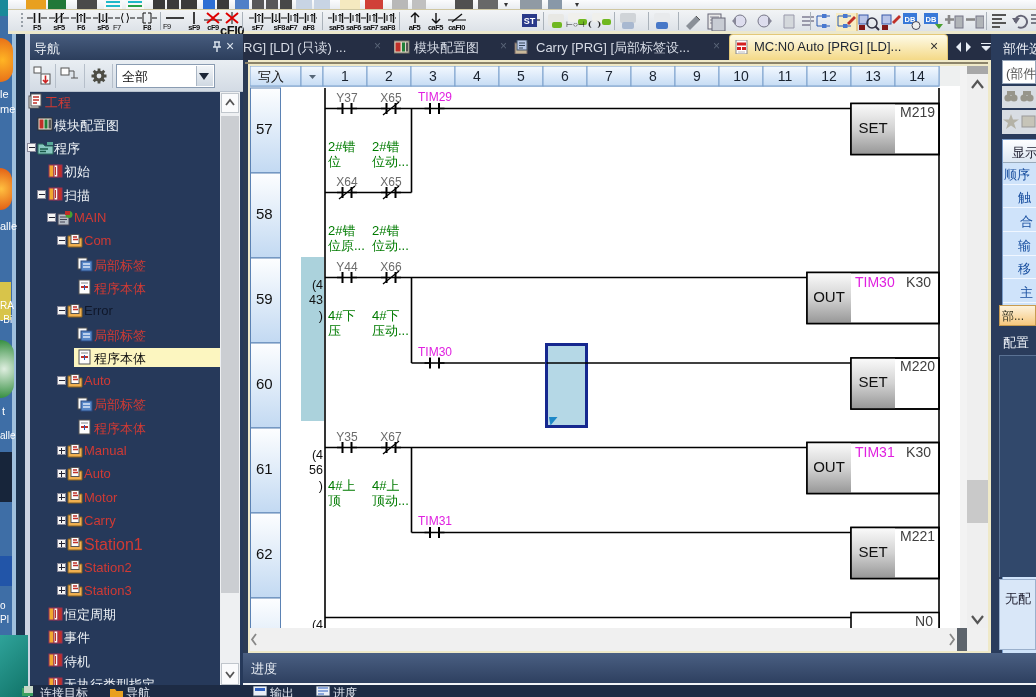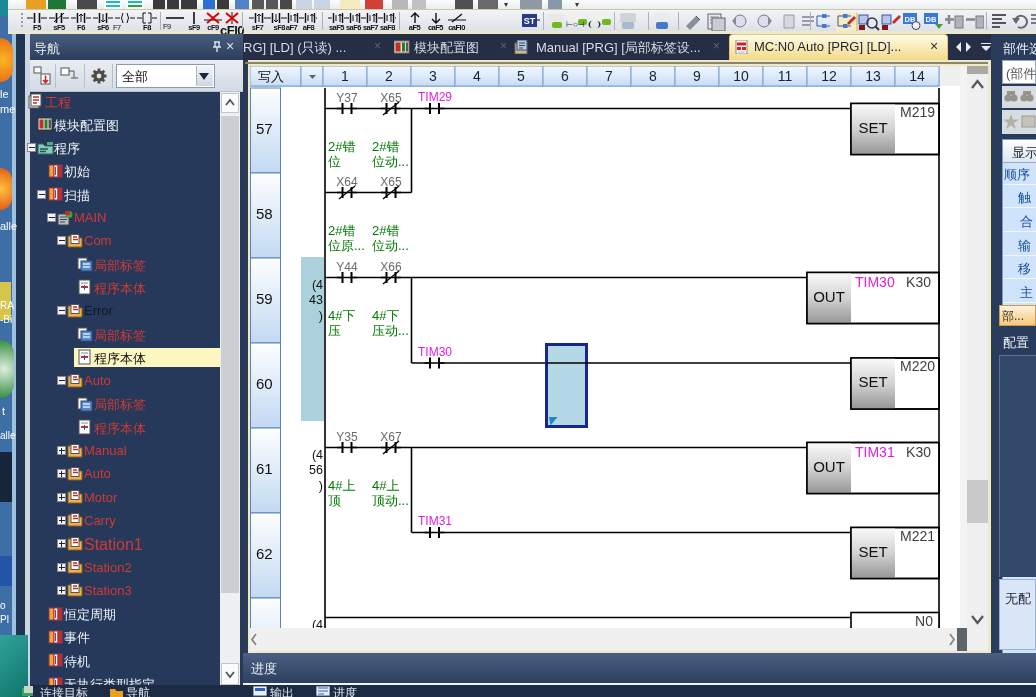--- a/index.html
+++ b/index.html
@@ -527,21 +527,21 @@
     <rect x="8" y="2.5" width="3" height="9" fill="#208038"></rect>
     <rect x="12" y="2.5" width="2" height="9" fill="#555"></rect>
   </svg>
 <div class="tt" style="left:414px;top:39px;color:#d7dce6;font-size:13px;">模块配置图</div>
 <div class="tt" style="left:500px;top:39px;color:#5a6578;font-size:12px;">×</div>
 <svg class="abs" style="left:514px;top:40px;" width="16" height="14">
     <rect x="1" y="3" width="12" height="11" fill="#c8b89a" stroke="#766"></rect>
     <rect x="3" y="0" width="10" height="10" fill="#b8c8e8" stroke="#456"></rect>
     <path d="M5 3 H11 M5 5.5 H11 M5 8 H9" stroke="#345"></path>
   </svg>
-<div class="tt" style="left:536px;top:39px;color:#d7dce6;font-size:13px;">Manual [PRG] [局部标签设...</div>
+<div class="tt" style="left:536px;top:39px;color:#d7dce6;font-size:13px;">Carry [PRG] [局部标签设...</div>
 <div class="tt" style="left:713px;top:39px;color:#5a6578;font-size:12px;">×</div>
 <div class="abs" style="left:729px;top:34px;width:219px;height:26px;background:linear-gradient(#fefbe8,#f4d987);border-radius:4px 4px 0 0;border:1px solid #e3c878;border-bottom:none;"></div>
 <svg class="abs" style="left:735px;top:40px;" width="13" height="14">
     <rect x="1" y="0" width="11" height="14" fill="#fff" stroke="#888"></rect>
     <rect x="2" y="2.5" width="9" height="3" fill="#d42020"></rect>
     <rect x="2" y="7" width="4" height="3" fill="#d42020"></rect>
     <rect x="7" y="7" width="4" height="3" fill="#d42020"></rect>
     <path d="M3 12 h7" stroke="#bbb"></path>
   </svg>
 <div class="tt" style="left:754px;top:39px;color:#1c2433;font-size:13px;">MC:N0 Auto [PRG] [LD]...</div>

